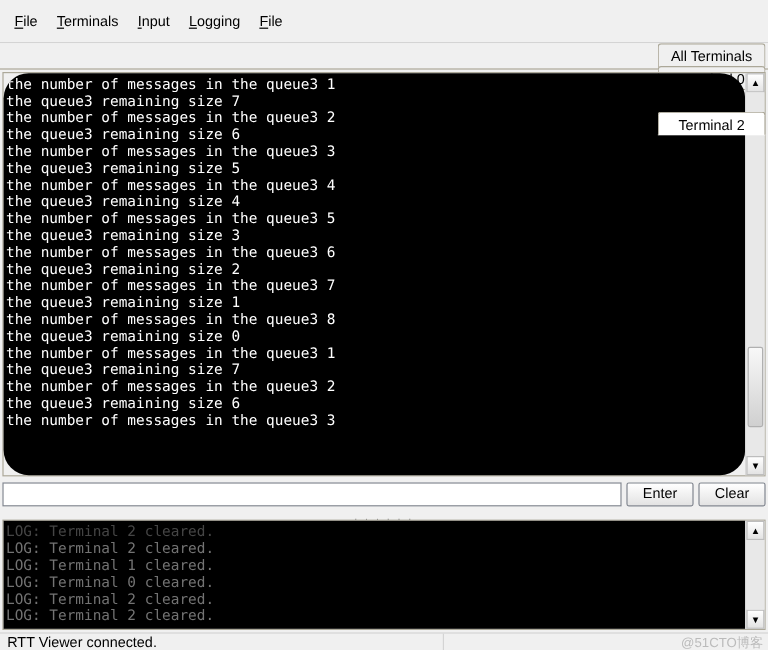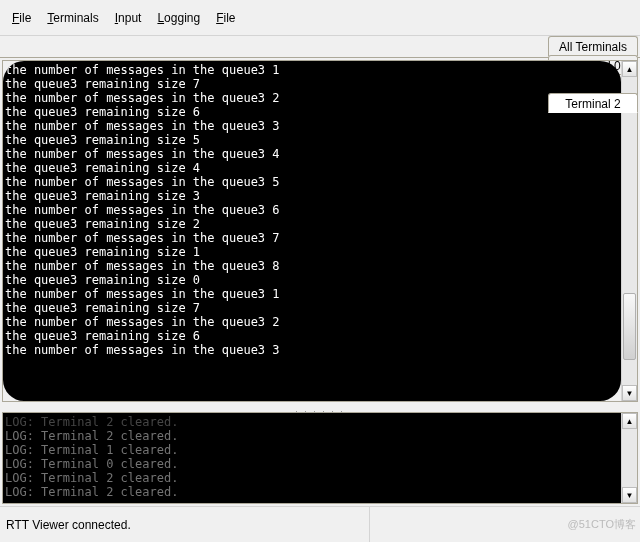--- a/index.html
+++ b/index.html
@@ -169,21 +169,21 @@
     font-size: 12px;
     line-height: 14px;
     padding: 2px 2px;
     overflow: hidden;
     white-space: pre;
   }
   .log-green { color: #737373; }
 
   
   .statusbar {
-    height: 36px;
+    height: 15px;
     border-top: 1px solid #d4d4d4;
     display: flex;
     align-items: center;
     font-size: 12px;
     background: #f0f0f0;
   }
   .statusbar .cell {
     padding: 2px 6px;
     border-right: 1px solid #d4d4d4;
     height: 100%;
@@ -243,20 +243,25 @@
 the number of messages in the queue3 3</div>
     <div class="vscrollbar">
       <div class="sbbtn">▲</div>
       <div class="track">
         <div class="thumb" id="sb-thumb" style="top: 70%; height: 22%;"></div>
       </div>
       <div class="sbbtn">▼</div>
     </div>
   </div>
 
+  <div class="inputrow">
+    <input type="text" value="" style="">
+    <div class="btn">Enter</div>
+    <div class="btn">Clear</div>
+  </div>
 
   <div class="splitter">. . . . . .</div>
 
   <div class="logwrap">
     <div class="logterm" id="log-out"><span class="log-green" style="opacity: 0.6;">LOG: Terminal 2 cleared.</span>
 <span class="log-green">LOG: Terminal 2 cleared.</span>
 <span class="log-green">LOG: Terminal 1 cleared.</span>
 <span class="log-green">LOG: Terminal 0 cleared.</span>
 <span class="log-green">LOG: Terminal 2 cleared.</span>
 <span class="log-green">LOG: Terminal 2 cleared.</span>

